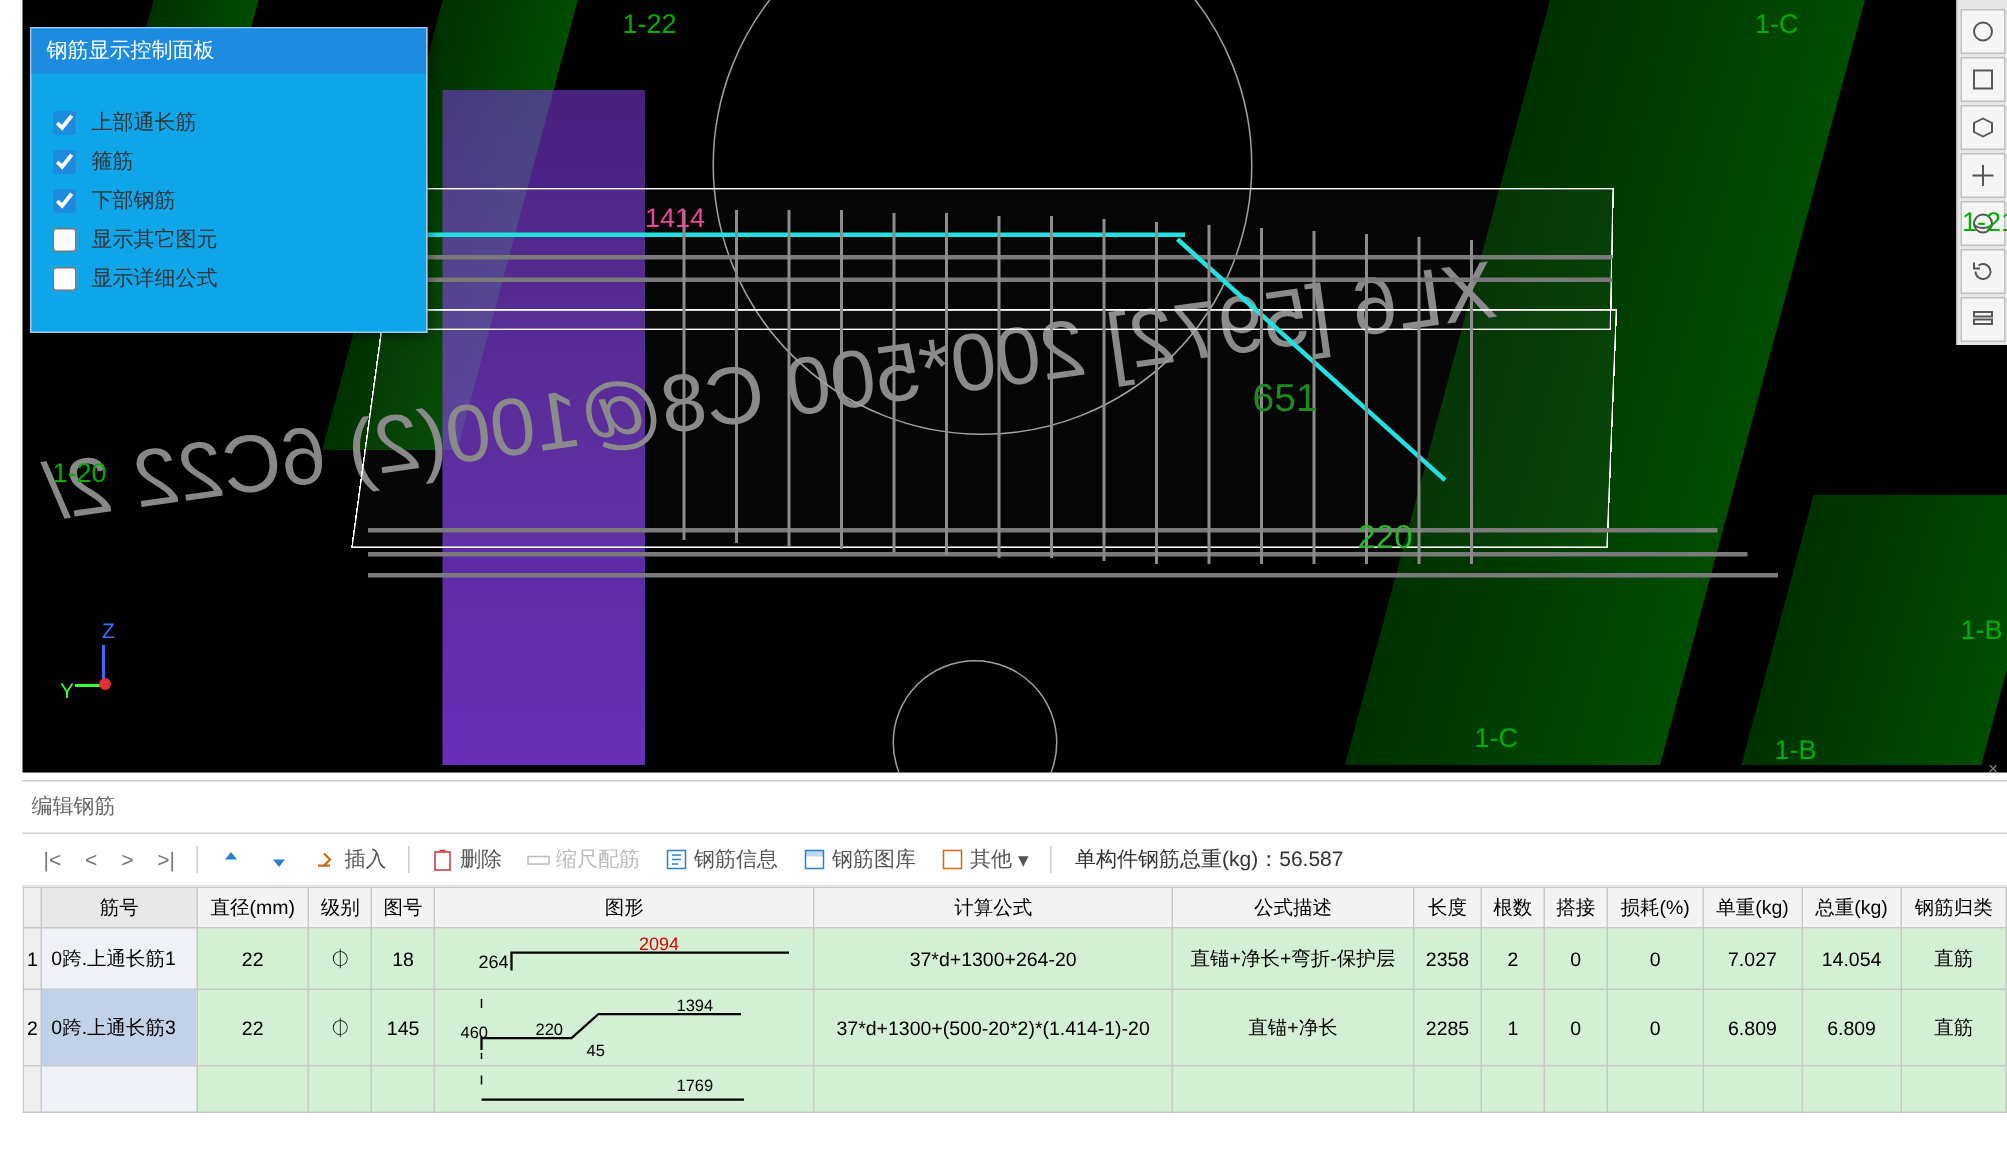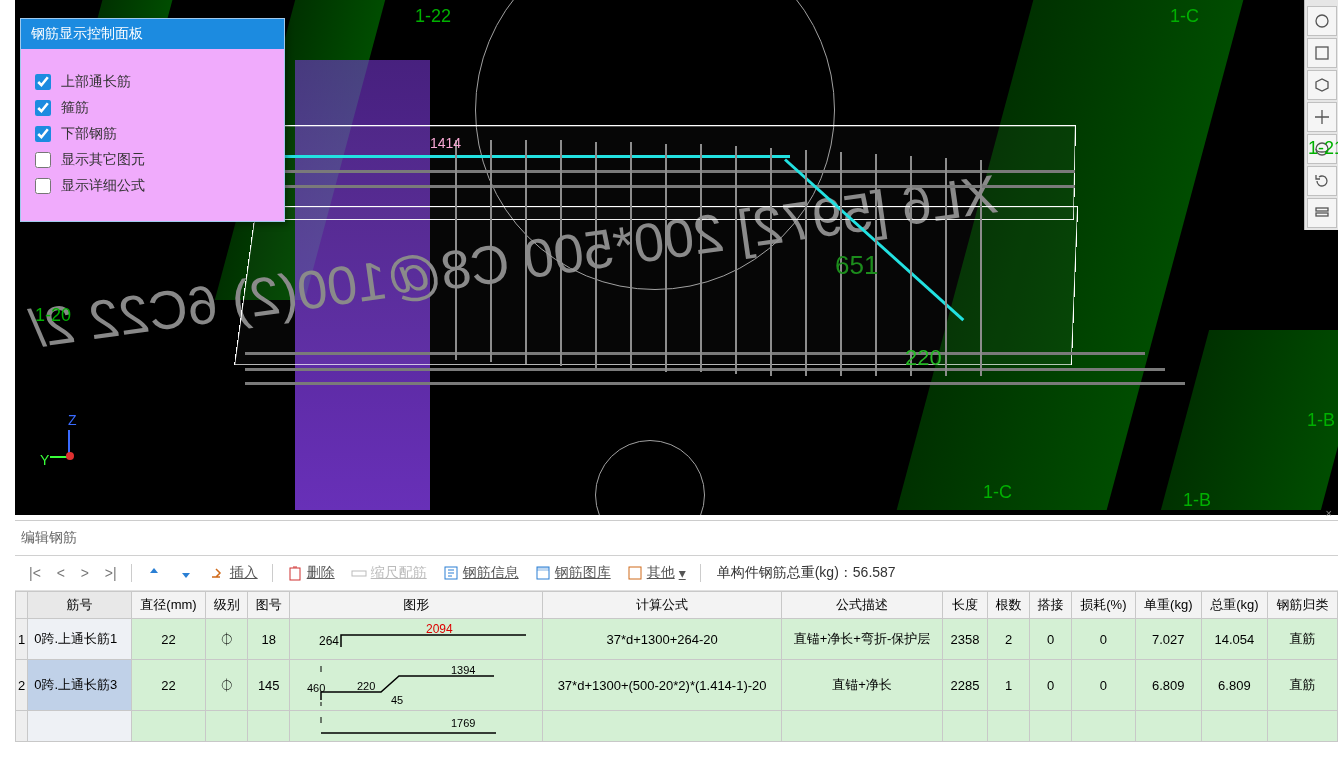--- a/index.html
+++ b/index.html
@@ -35,41 +35,41 @@
 .axis .dot { position:absolute; left:16px; top:22px; width:8px; height:8px; background:#e03030; border-radius:50%; }
 
 
 .navbar { position:absolute; right:0; top:0; width:34px; background:#e6e6e6; border-left:1px solid #bbb; padding-top:4px; }
 .navbar .nbtn { width:30px; height:30px; margin:2px auto; background:#f5f5f5; border:1px solid #c0c0c0; display:flex; align-items:center; justify-content:center; color:#555; font-size:14px; }
 .navbar .nbtn svg { stroke:#555; fill:none; stroke-width:1.3; }
 
 
 .panel {
   position:absolute; left:20px; top:18px; width:265px;
-  background:#f0abfc; box-shadow:2px 3px 6px rgba(0,0,0,.35);
+  background:#0ea5e9; box-shadow:2px 3px 6px rgba(0,0,0,.35);
   border:1px solid #9fc9ed;
 }
 .panel-title { background:#1c8be0; color:#fff; font-size:14px; padding:6px 10px; }
 .panel-body { padding:16px 14px 18px;border-radius:15px; }
 .chk { display:flex; align-items:center; gap:10px; margin:8px 0; font-size:14px; color:#333; }
 .chk input { width:16px; height:16px; accent-color:#1c8be0; }
 
 
 .editor {
   position:absolute; left:15px; top:520px; right:0; bottom:0;
   background:#fff; border-top:1px solid #ccc;
 }
 .editor-close { position:absolute; right:6px; top:-14px; color:#888; font-size:11px; cursor:pointer; }
 .editor-title { font-size:14px; color:#666; padding:8px 6px; border-bottom:1px solid #d0d0d0; }
 .toolbar {
   display:flex; align-items:center; gap:4px; padding:6px 8px;
   font-size:14px; color:#555; border-bottom:1px solid #e0e0e0;
 }
 .toolbar .sep { width:1px; height:18px; background:#ccc; margin:0 4px; }
-.toolbar .btn { display:flex; align-items:center; gap:4px; padding:2px 6px; cursor:pointer;text-decoration:underline; }
+.toolbar .btn { display:flex; align-items:center; gap:4px; padding:2px 6px; cursor:pointer; }
 .toolbar .btn.disabled { color:#bbb; }
 .toolbar .navset span { padding:0 6px; color:#777; cursor:pointer; }
 .toolbar .ico { width:16px; height:16px; display:inline-block; }
 .toolbar .weight { margin-left:8px; color:#333; }
 
 
 .tblwrap { overflow:auto; height:165px; }
 table { border-collapse:collapse; width:100%; font-size:13px; }
 th, td { border:1px solid #c8c8c8; padding:4px 6px; text-align:center; white-space:nowrap; }
 th { background:#f3f3f3; font-weight:normal; text-align:center; }
@@ -123,21 +123,21 @@
     <div class="stirrup" style="left:720px;top:146px;height:228px"></div>
     <div class="stirrup" style="left:755px;top:148px;height:228px"></div>
     <div class="stirrup" style="left:790px;top:150px;height:226px"></div>
     <div class="stirrup" style="left:825px;top:152px;height:224px"></div>
     <div class="stirrup" style="left:860px;top:154px;height:222px"></div>
     <div class="stirrup" style="left:895px;top:156px;height:220px"></div>
     <div class="stirrup" style="left:930px;top:158px;height:218px"></div>
     <div class="stirrup" style="left:965px;top:160px;height:216px"></div>
   </div>
 
-  <span class="grid-label" style="left:415px;top:135px;color:#f9a8d4;font-size:14px">1414</span>
+  <span class="grid-label" style="left:415px;top:135px;color:#ec4899;font-size:18px">1414</span>
   <span class="grid-label" style="left:820px;top:250px;color:#1c8c1c;font-size:26px">651</span>
   <span class="grid-label" style="left:890px;top:345px;color:#28b928;font-size:22px">220</span>
 
   <div class="axis">
     <div class="xline"></div>
       <div class="yline"></div>
       <div class="dot"></div>
     <div class="z">Z</div>
       <div class="y">Y</div>
   </div>

